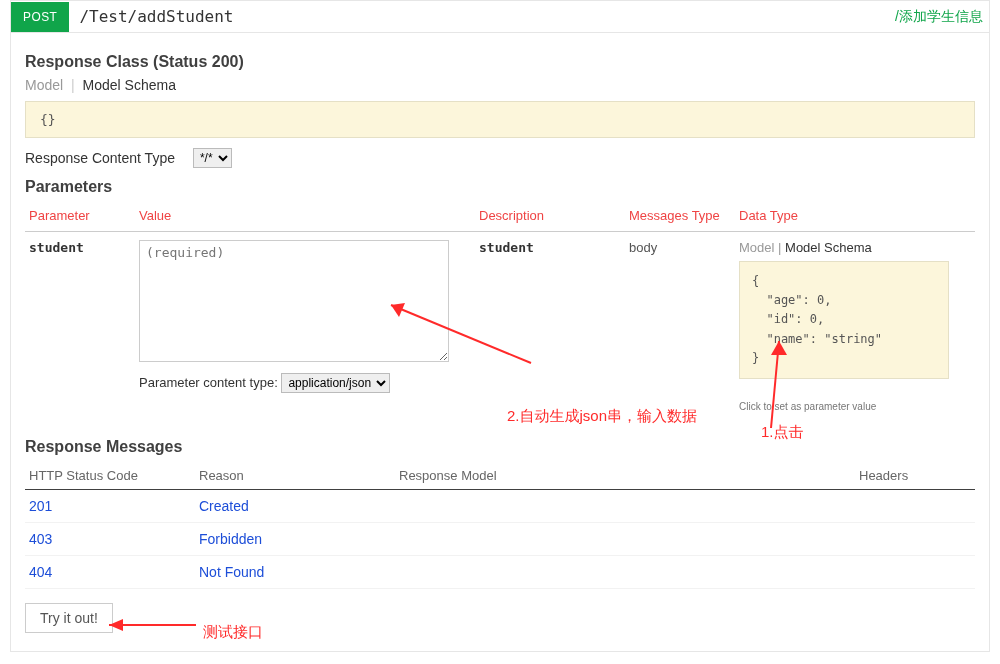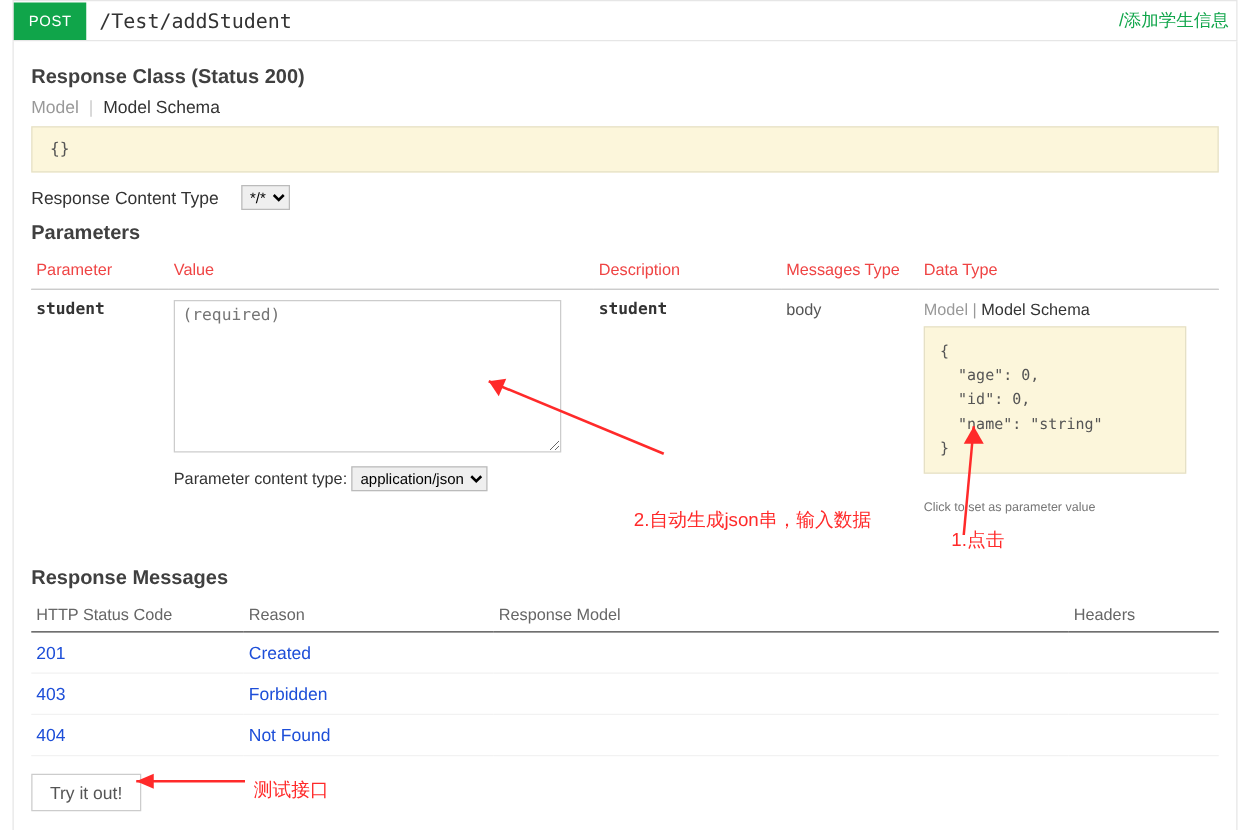--- a/index.html
+++ b/index.html
@@ -102,21 +102,21 @@
   "age": 0,
   "id": 0,
   "name": "string"
 }</div>
             <div class="hint-small">Click to set as parameter value</div>
           </td>
         </tr>
       </tbody>
     </table>
 
-    <h4 class="section" style="margin-top:34px">Response Messages</h4>
+    <h4 class="section" style="margin-top:18px">Response Messages</h4>
     <table class="resp">
       <thead>
         <tr>
           <th style="width:170px">HTTP Status Code</th>
           <th style="width:200px">Reason</th>
           <th>Response Model</th>
           <th style="width:120px">Headers</th>
         </tr>
       </thead>
       <tbody id="resp-body">

